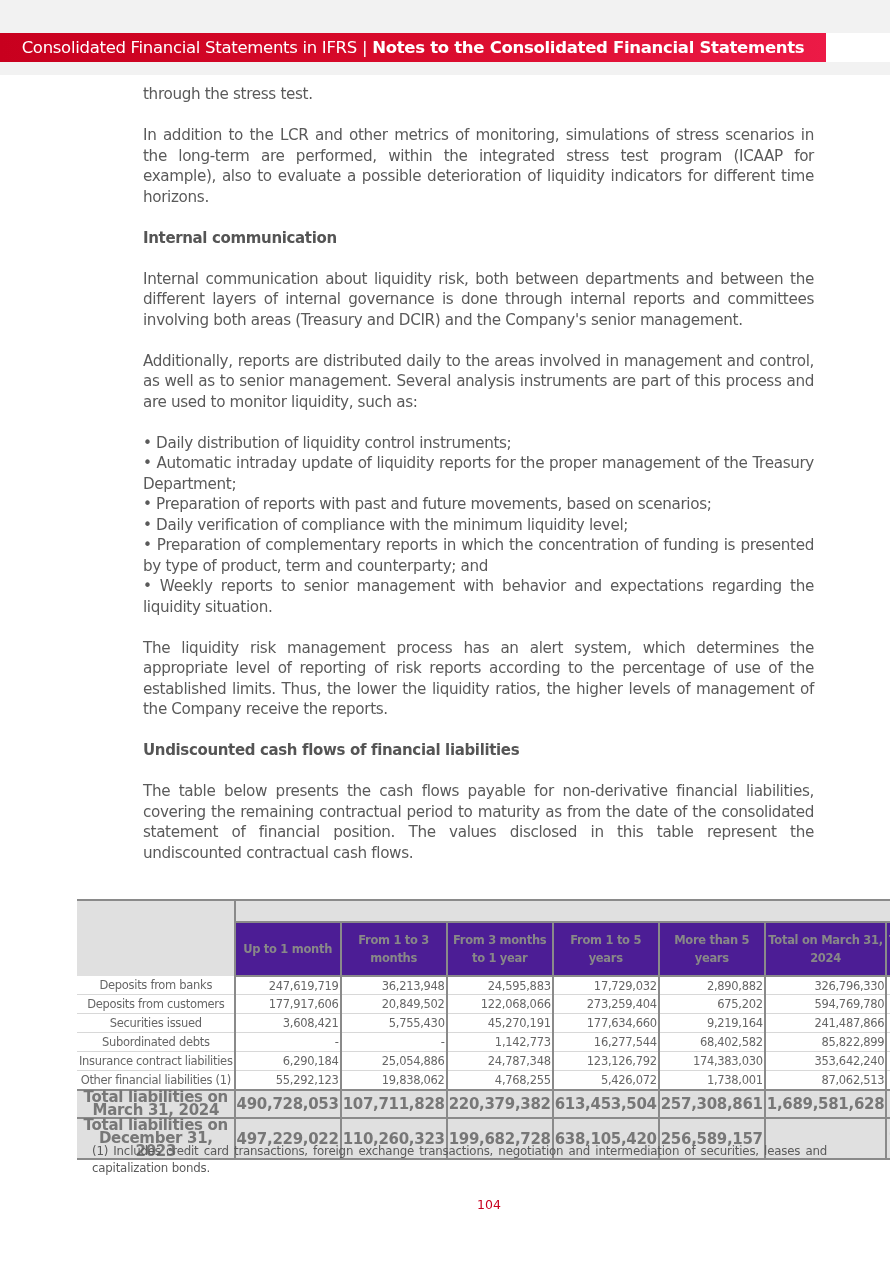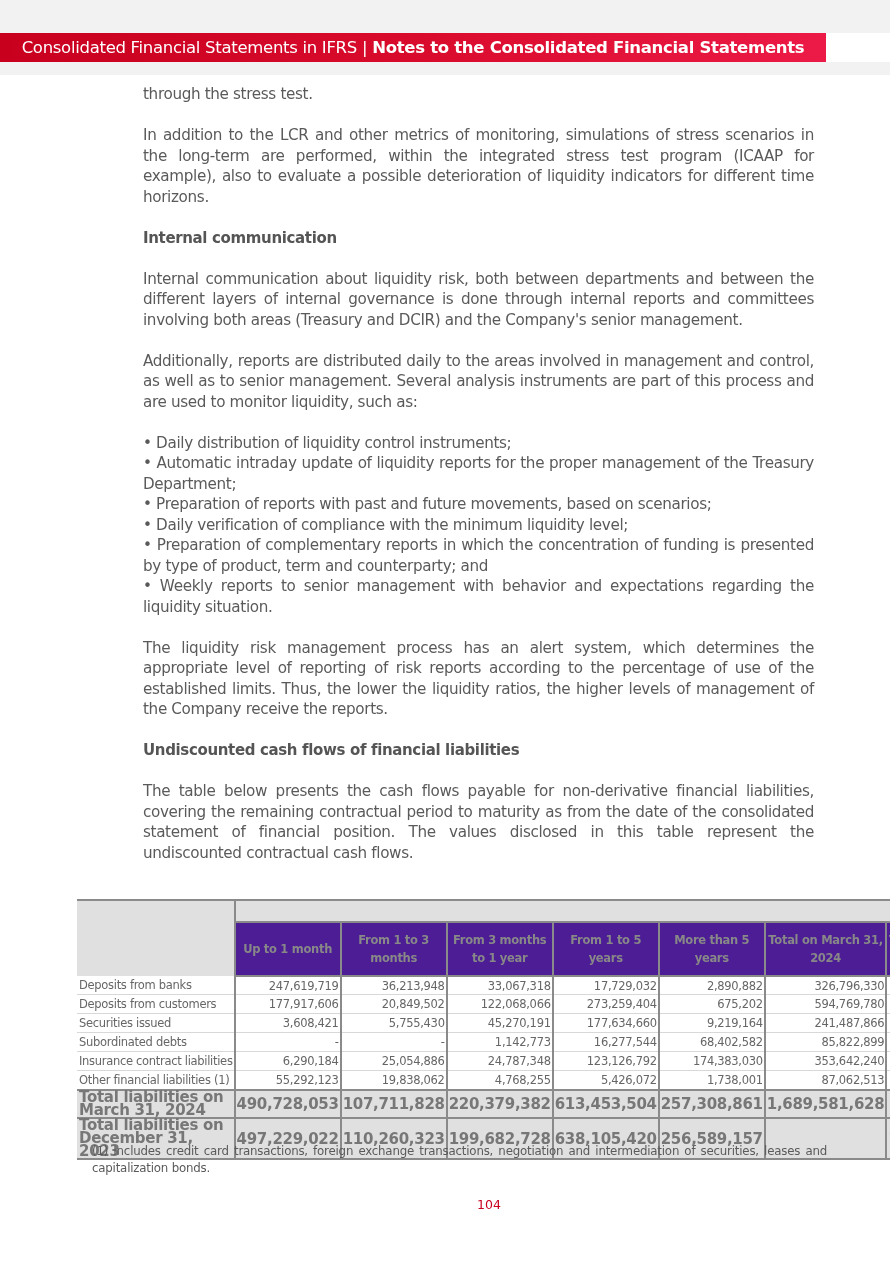--- a/index.html
+++ b/index.html
@@ -21,21 +21,21 @@
   table.cf { position:absolute; left:77px; top:899px; width:735px; border-collapse:collapse;
              font-size:11.5px; color:#666; letter-spacing:-0.3px; }
   table.cf td, table.cf th { padding:0 1px; white-space:nowrap; }
   table.cf .unit-row td.unit { background:#e0e0e0; text-align:right; height:20px; color:#888;
                                border-top:2px solid #8a8a8a;margin-top:40px; }
   table.cf .blank { background:#e0e0e0; border-top:2px solid #8a8a8a; border-right:2px solid #8a8a8a; }
   table.cf th { background:#4c1d95; font-weight:bold; color:#888; text-align:center; white-space:normal;
                 line-height:18px; height:52px; border-right:2px solid #8a8a8a; border-top:2px solid #8a8a8a;
                 border-bottom:2px solid #8a8a8a; }
   table.cf th:last-child { border-right:none;margin-top:8px; }
-  table.cf td.lbl { text-align:left; padding-left:2px; border-right:2px solid #8a8a8a; border-bottom:1px solid #d8d8d8; height:18px; }
+  table.cf td.lbl { text-align:center; padding-left:2px; border-right:2px solid #8a8a8a; border-bottom:1px solid #d8d8d8; height:18px; }
   table.cf td.num { text-align:right; border-right:2px solid #8a8a8a; border-bottom:1px solid #d8d8d8; }
   table.cf tr td.num:last-child { border-right:none; }
   table.cf tr.total td { background:#e0e0e0; font-weight:bold; color:#777; border-top:2px solid #8a8a8a;
                          border-bottom:2px solid #8a8a8a; font-size:15px; }
   table.cf tr.total td.lbl { white-space:normal; line-height:13px; }
   .footnote { position:absolute; left:92px; top:1143px; width:735px; font-size:11.8px; line-height:17px;
               text-align:justify; color:#5a5a5a; letter-spacing:-0.2px; }
   .page-num { position:absolute; left:0; width:978px; top:1197px; text-align:center; font-size:12.5px; color:#c8001e; }
 </style>
 </head>
@@ -90,21 +90,21 @@
     <th>From 3 months to 1 year</th>
     <th>From 1 to 5 years</th>
     <th>More than 5 years</th>
     <th>Total on March 31, 2024</th>
     <th>Total on December 31, 2023</th>
   </tr>
   <tr>
     <td class="lbl">Deposits from banks</td>
     <td class="num">247,619,719</td>
     <td class="num">36,213,948</td>
-    <td class="num">33,067,318</td>
+    <td class="num">24,595,883</td>
     <td class="num">17,729,032</td>
     <td class="num">2,890,882</td>
     <td class="num">326,796,330</td>
     <td class="num">320,410,105</td>
   </tr>
   <tr>
     <td class="lbl">Deposits from customers</td>
     <td class="num">177,917,606</td>
     <td class="num">20,849,502</td>
     <td class="num">122,068,066</td>

